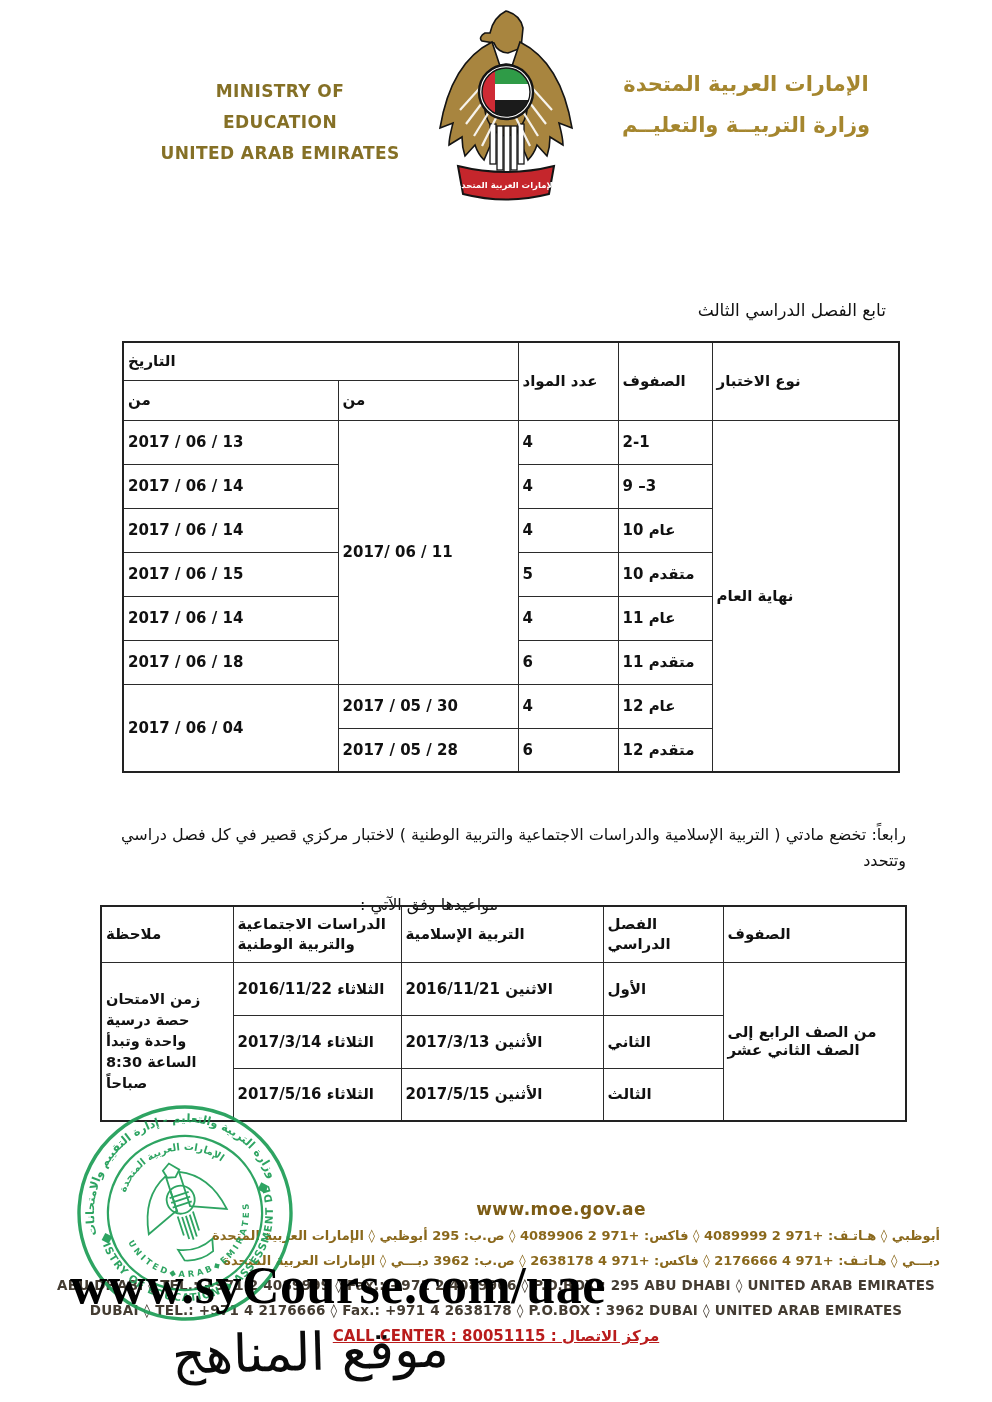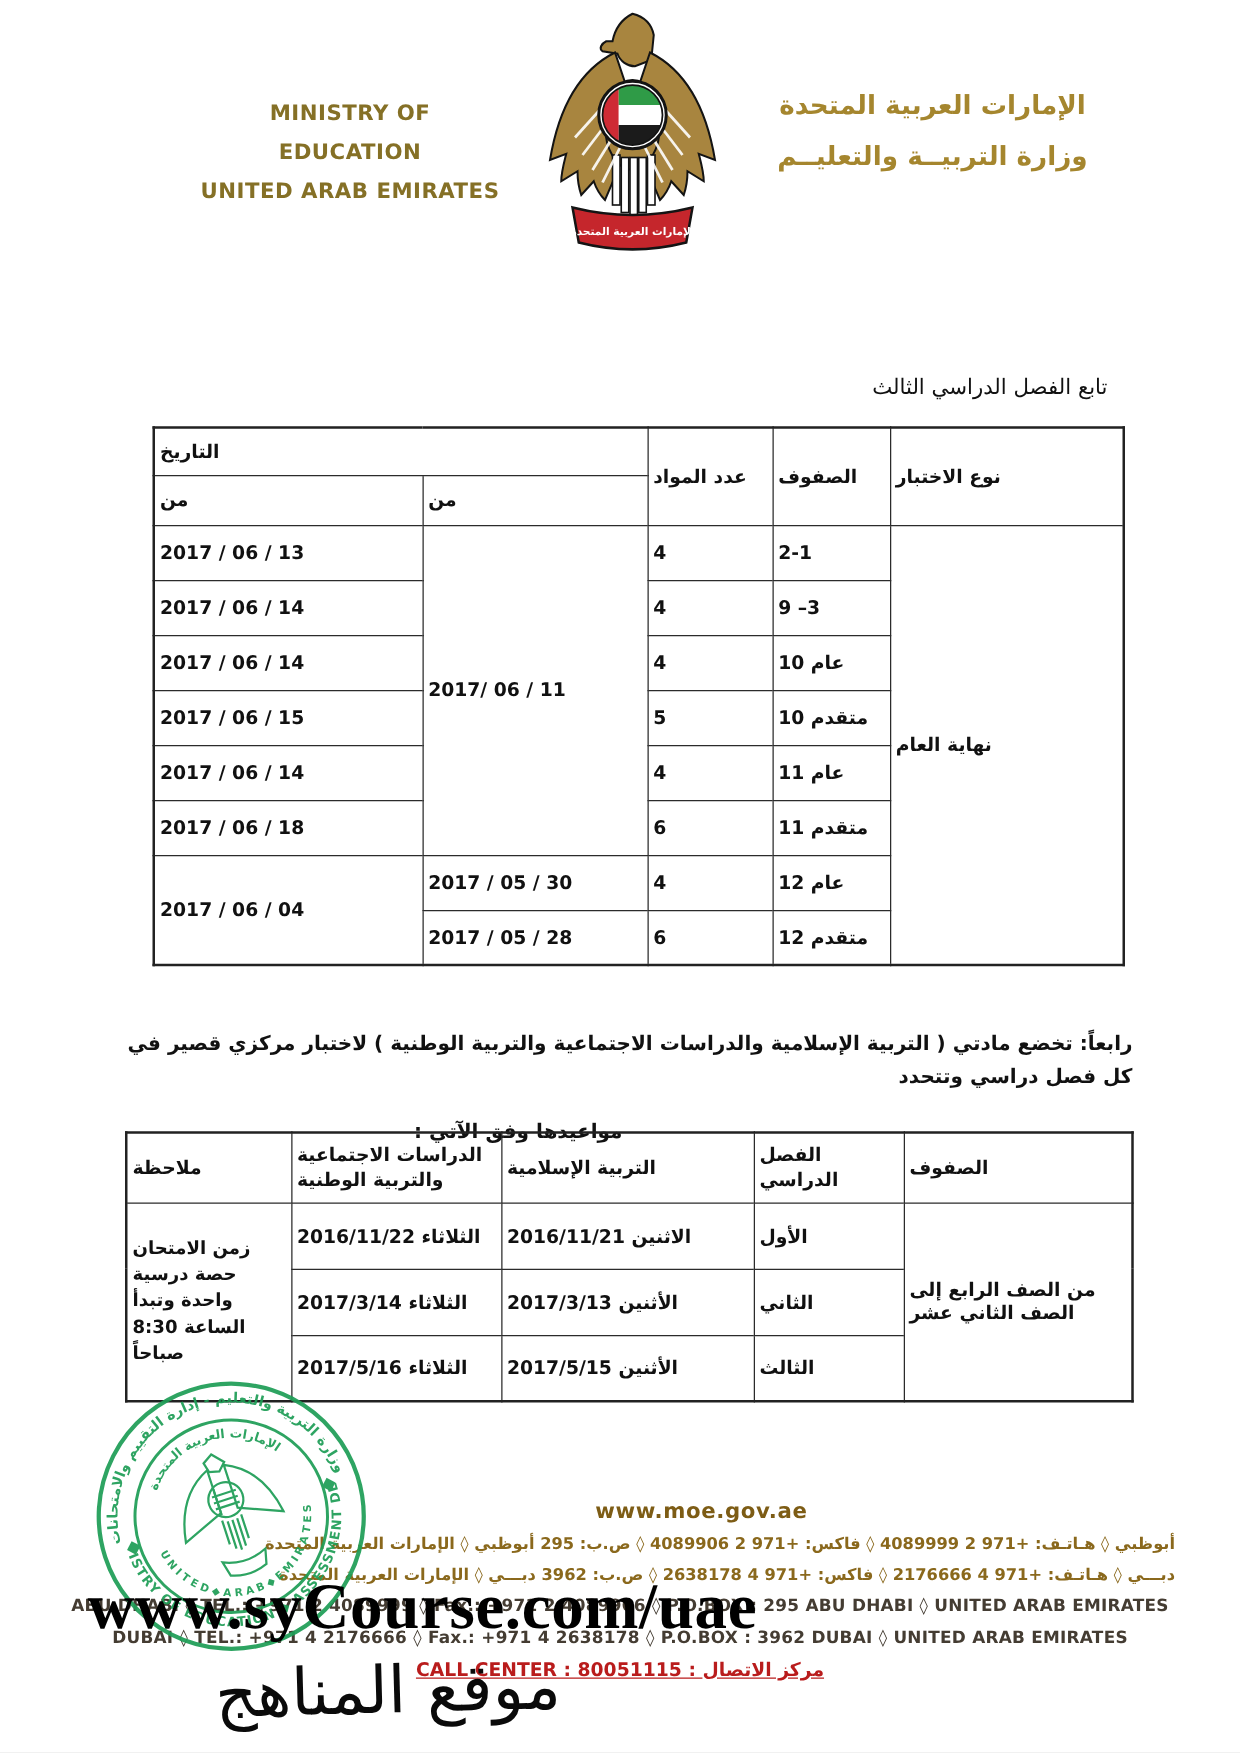--- a/index.html
+++ b/index.html
@@ -7,21 +7,21 @@
         font-family:"DejaVu Sans","Liberation Sans",sans-serif;color:#111;}
   .abs{position:absolute;}
   
   .hdr-en{left:158px;top:76px;width:244px;text-align:center;font-weight:bold;
           font-size:17px;line-height:31px;color:#857026;letter-spacing:.4px;}
   .hdr-ar{left:596px;top:64px;width:300px;text-align:center;font-weight:bold;
           font-size:21px;line-height:41px;color:#a5862e;direction:rtl;}
   
   .sec-title{right:106px;top:300px;font-size:17px;font-weight:normal;direction:rtl;}
   .para{left:92px;top:822px;width:814px;direction:rtl;text-align:right;
-        font-size:16px;font-weight:bold;line-height:26px;}
+        font-size:16px;font-weight:normal;line-height:26px;}
   .para .l2{padding-left:0;padding-right:408px;margin-top:18px;}
   
   table.doc{border-collapse:collapse;table-layout:fixed;direction:rtl;
             font-weight:bold;font-size:15px;}
   table.doc th,table.doc td{border:1.6px solid #2b2b2b;text-align:left;
             vertical-align:middle;padding:2px 4px;overflow:hidden;}
   table.doc{border:2.4px solid #222;}
   .t1{left:122px;top:341px;width:776px;}
   .t1 tr.h1{height:38px;} .t1 tr.h2{height:40px;} .t1 tr.r{height:44px;}
   .t2{left:100px;top:905px;width:805px;}

